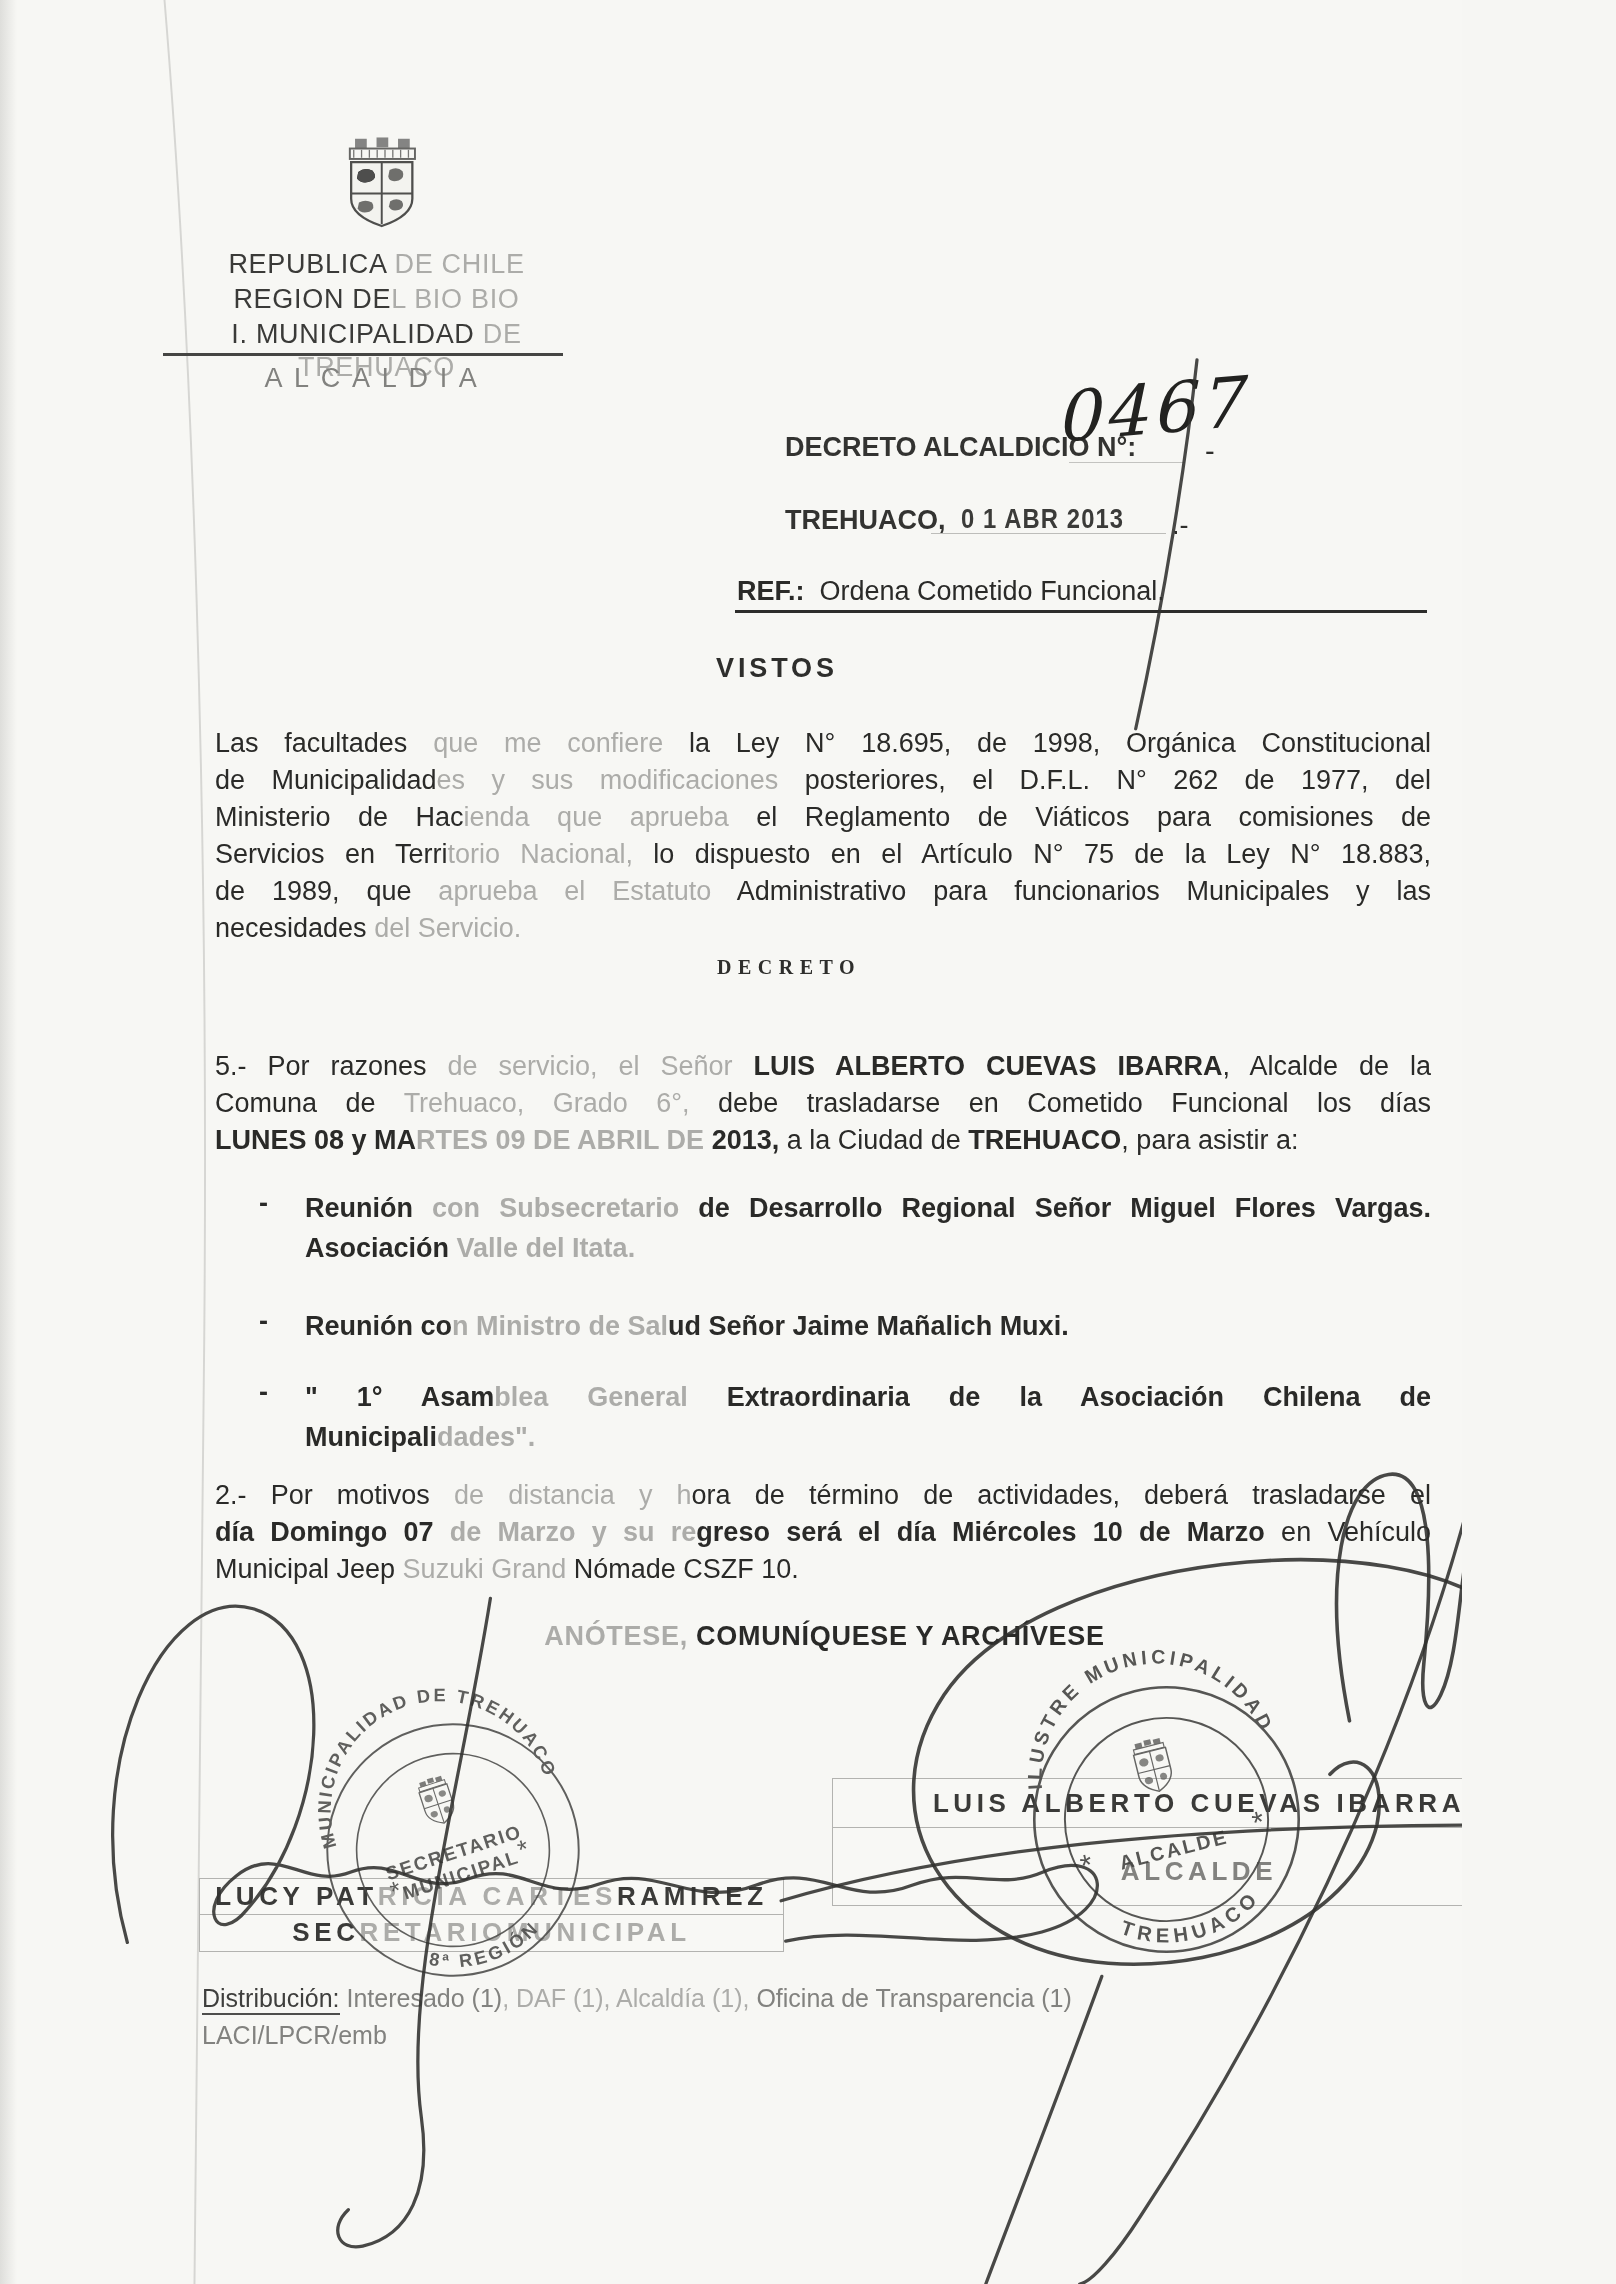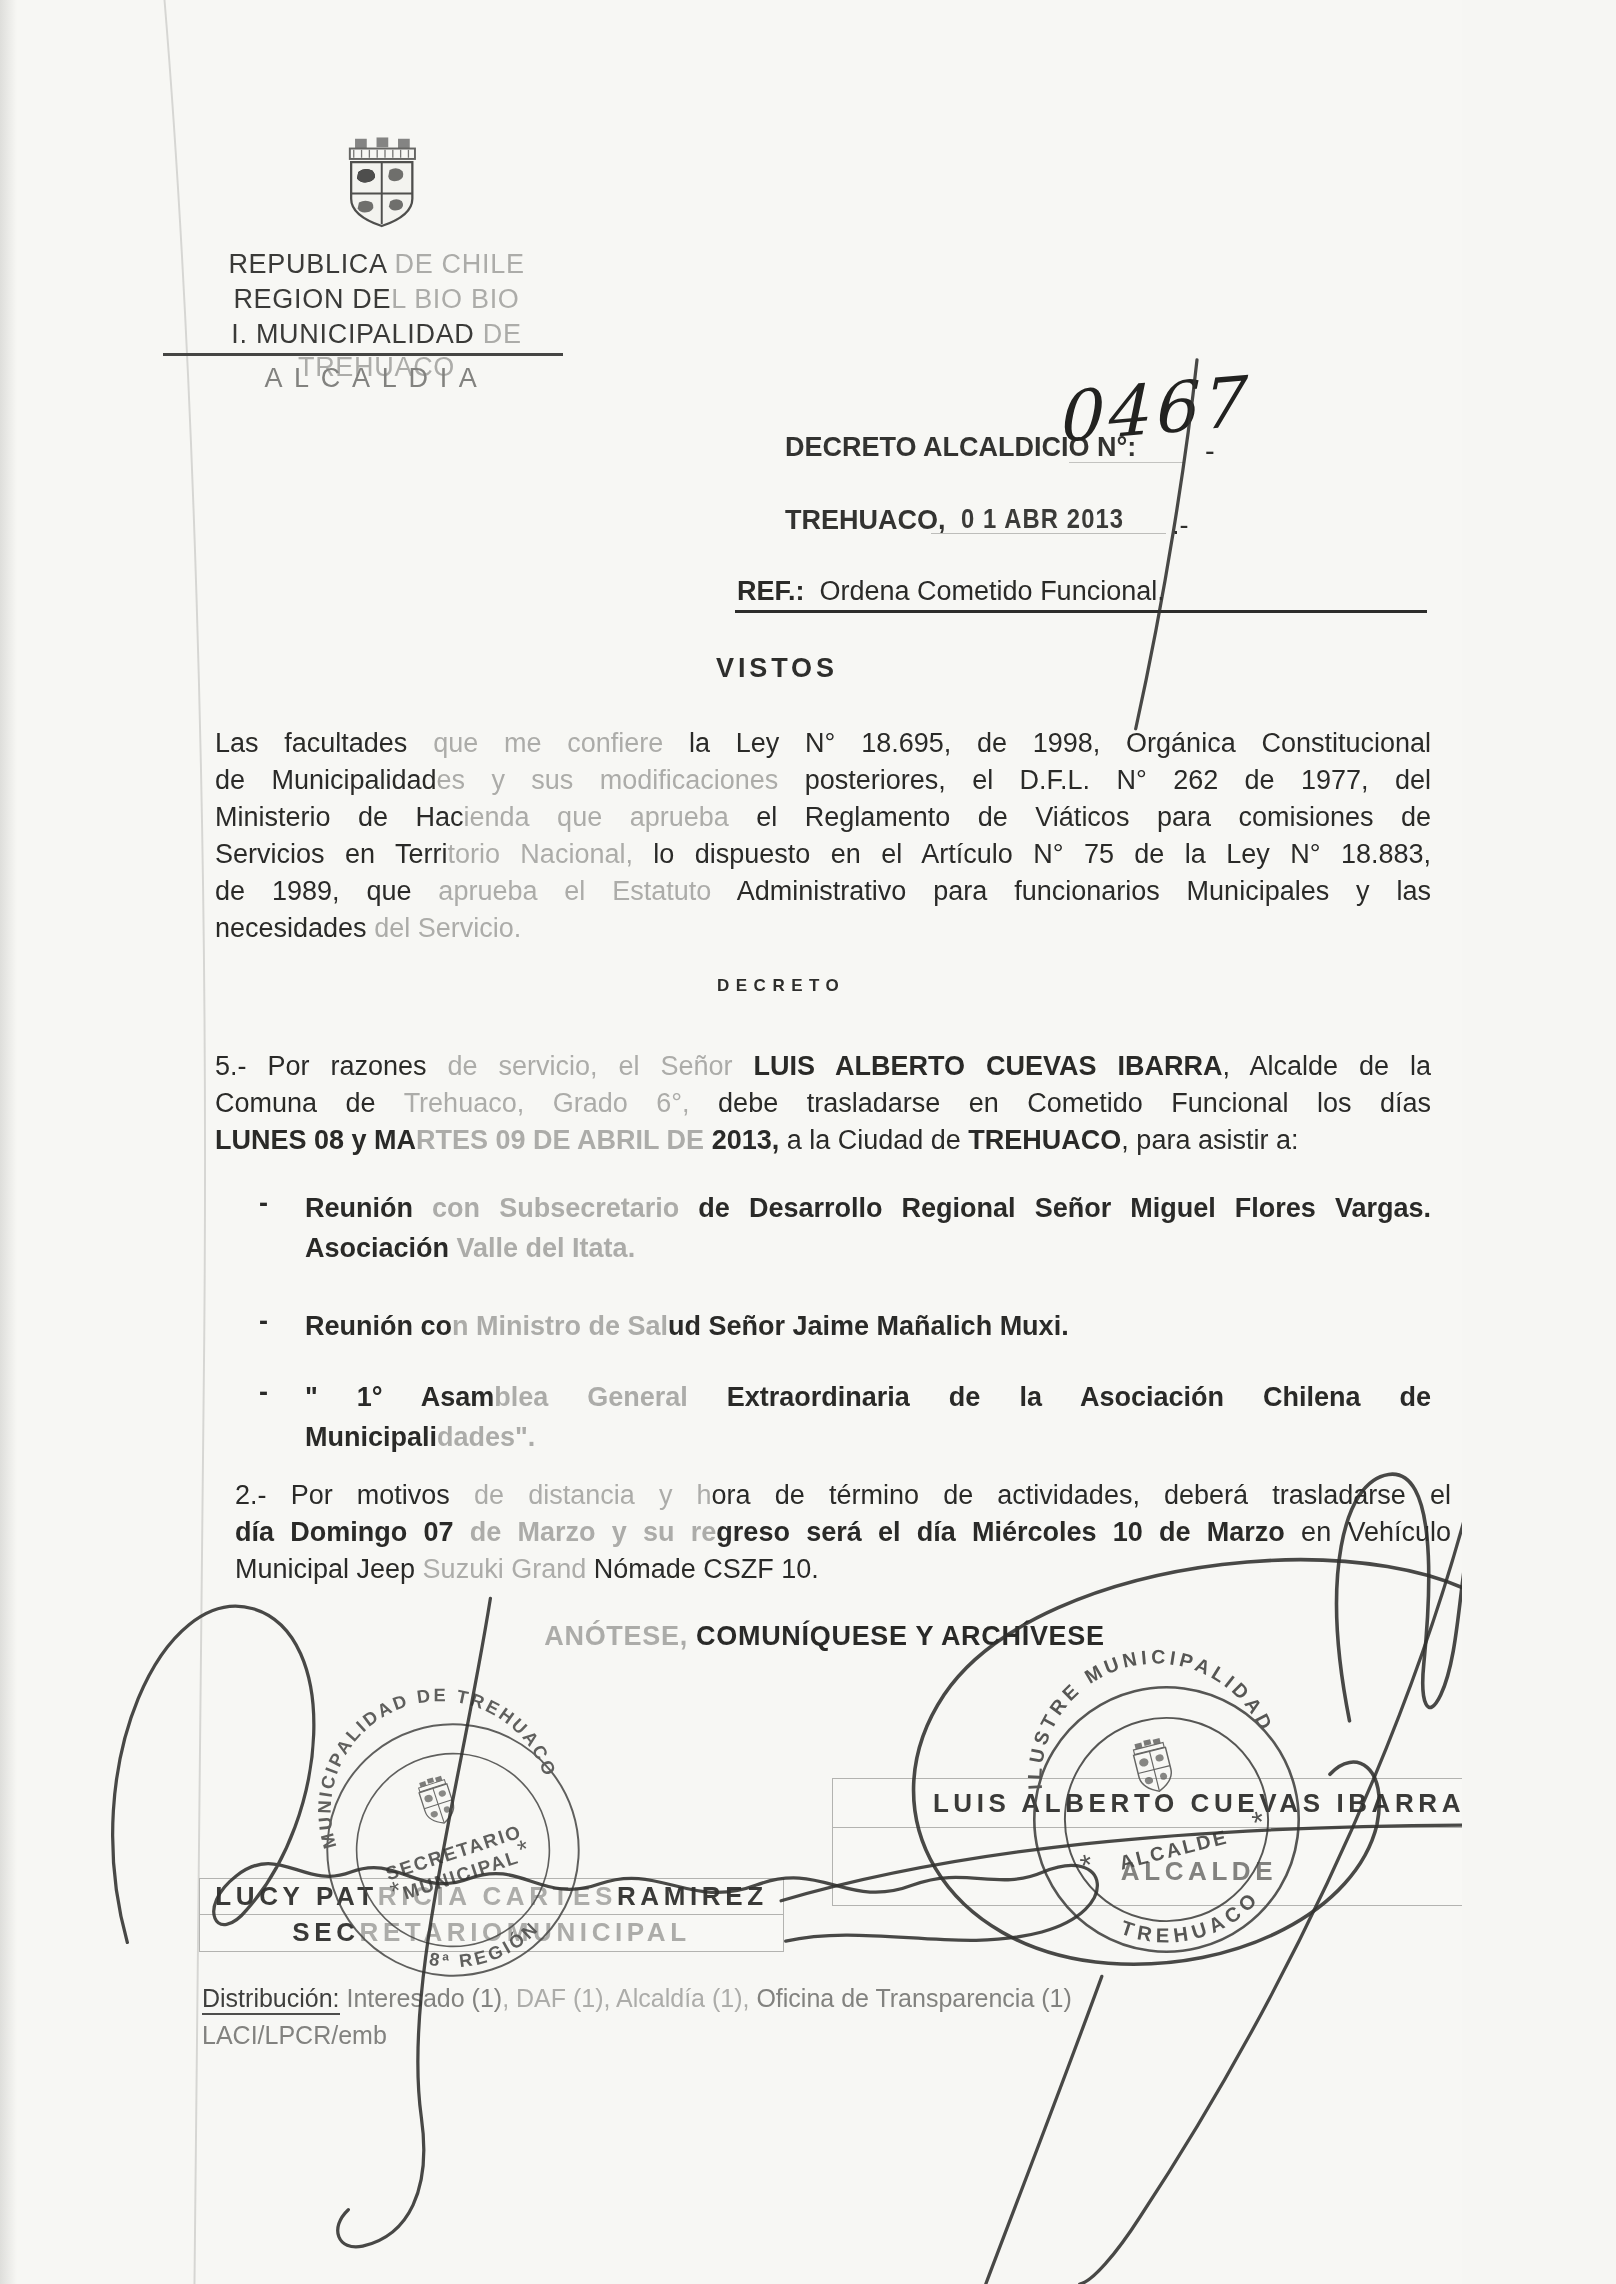--- a/index.html
+++ b/index.html
@@ -29,26 +29,26 @@
   #dnodash{left:1205px;top:435px;font-size:29px;color:#2e2e2c;}
   #city{left:785px;top:505px;font-size:27px;font-weight:700;color:#333331;}
   #datestamp{left:961px;top:503px;font-size:28px;font-weight:700;letter-spacing:1.3px;
              color:#3b3b39;transform:scaleX(.85);transform-origin:left top;}
   #dateline{left:931px;top:533px;width:235px;height:1.3px;background:#bdbdba;}
   #datesuf{left:1172px;top:510px;font-size:27px;color:#2e2e2c;}
   #ref{left:737px;top:576px;font-size:27px;white-space:nowrap;}
   #refline{left:735px;top:610px;width:692px;height:3.3px;background:#2d2d2b;}
   
   #vtitle{left:716px;top:653px;font-size:27px;font-weight:700;letter-spacing:3.9px;color:#2e2e2c;}
-  #dtitle{left:717px;top:976px;font-size:17px;font-weight:700;letter-spacing:6.5px;color:#2e2e2c;}
+  #dtitle{left:717px;top:956px;font-size:20px;font-weight:700;letter-spacing:6.5px;color:#2e2e2c;font-family:Liberation Serif, serif;}
   
   .para{position:absolute;left:215px;width:1216px;font-size:27px;}
   .ln{height:37px;line-height:37px;text-align:justify;text-align-last:justify;overflow:hidden;}
   .ln.last{text-align-last:left;}
-  #vistos{top:725px;} #p1{top:1048px;} #p2{top:1477px;margin-left:20px;}
+  #vistos{top:725px;} #p1{top:1048px;} #p2{top:1477px;}
   .bullet{position:absolute;left:305px;width:1126px;font-size:27px;font-weight:700;}
   .bullet .ln{height:40px;line-height:40px;}
   .mk{position:absolute;left:-46px;top:0;font-weight:700;}
   #b1{top:1188px;} #b2{top:1306px;} #b3{top:1377px;}
   #closing{left:528px;top:1621px;width:593px;text-align:center;font-size:27px;
            font-weight:700;letter-spacing:0.7px;}
   
   .sigbox{position:absolute;border:1.3px solid #b3b3b0;background:rgba(250,250,248,.25);}
   .sigbox .row{text-align:center;font-size:26px;letter-spacing:4.6px;color:#3a3a38;
                display:flex;align-items:center;justify-content:center;}

